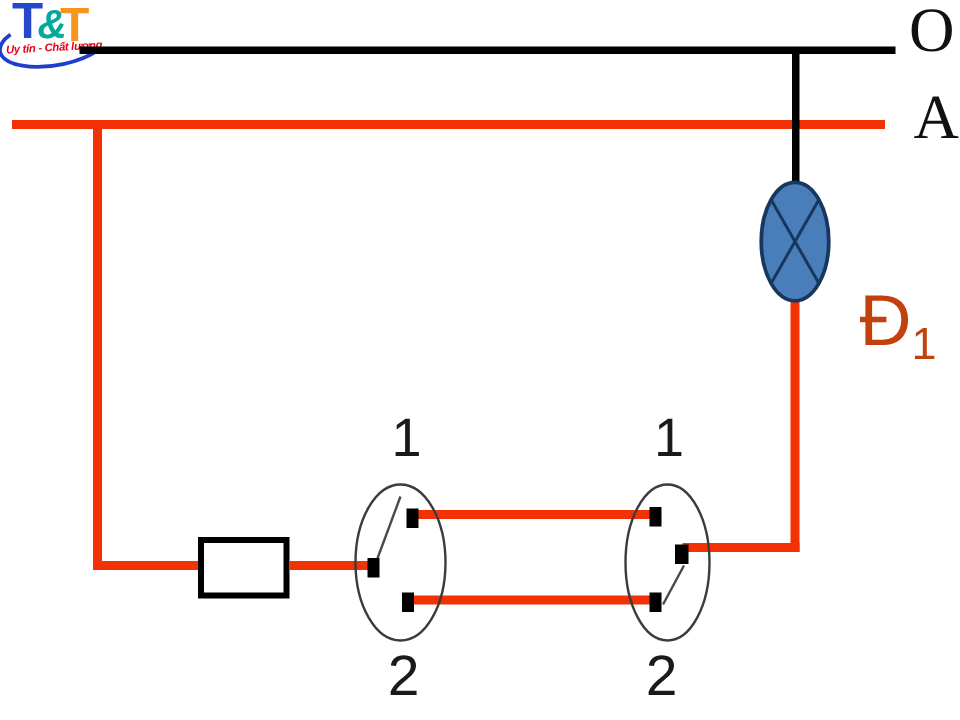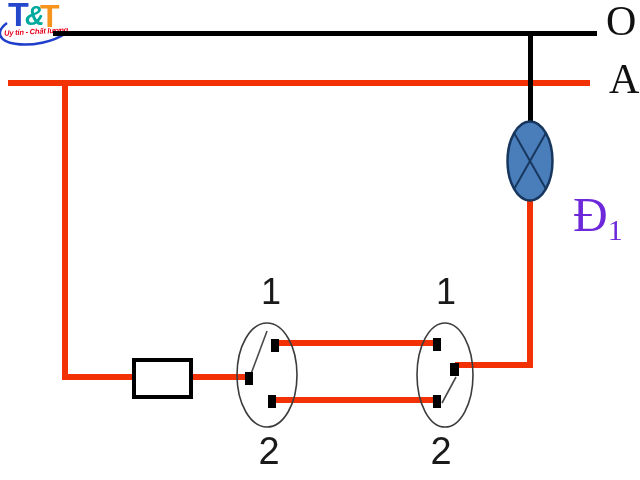--- a/index.html
+++ b/index.html
@@ -5,22 +5,22 @@
   html,body{margin:0;padding:0;background:#fff;}
   .stage{position:relative;width:640px;height:480px;background:#ffffff;overflow:hidden;
          font-family:"Liberation Sans",sans-serif;}
   .wire{position:absolute;}
   .wire.live{background:var(--wire-live,#f23205);}
   .wire.neutral{background:var(--wire-neutral,#000);}
   .bus-label{position:absolute;font-family:"Liberation Serif",serif;font-size:42px;
              line-height:1;color:#111;}
   .term-label{position:absolute;width:22px;text-align:center;font-size:36px;line-height:1;
               color:#1a1a1a;font-family:"Liberation Sans",sans-serif;}
-  .lamp-label{position:absolute;font-family:Liberation Serif, serif;font-size:48px;
-              line-height:1;color:#6d28d9;}
+  .lamp-label{position:absolute;font-family:Liberation Sans, sans-serif;font-size:48px;
+              line-height:1;color:#c2410c;}
   .lamp-label .sub{font-size:30px;vertical-align:-9px;}
   .fuse{position:absolute;box-sizing:border-box;background:#fff;
         border:4px solid #000;}
   
   .logo{position:absolute;left:0;top:0;width:100px;height:50px;}
   .logo .letter{position:absolute;font-weight:bold;line-height:1;}
   .logo .t1{left:8px;top:-3px;font-size:34px;color:var(--logo-blue,#2447cc);}
   .logo .amp{left:25px;top:3px;font-size:27px;color:var(--logo-teal,#00a99d);font-style:italic;}
   .logo .t2{left:40px;top:0px;font-size:32px;color:var(--logo-orange,#f7941d);}
   .logo .tagline{position:absolute;left:4px;top:27px;font-size:7.5px;font-weight:bold;

